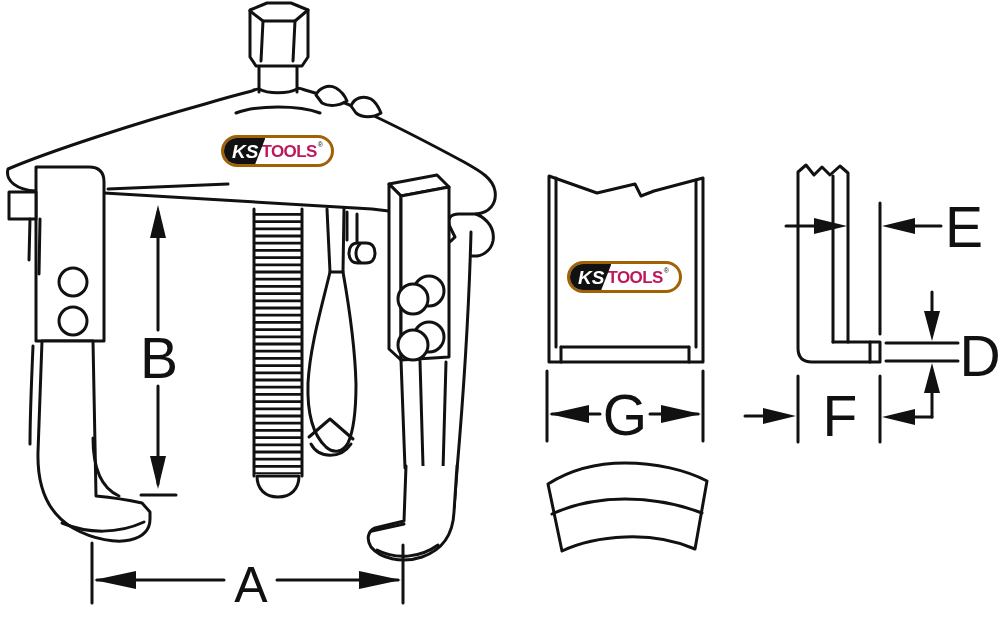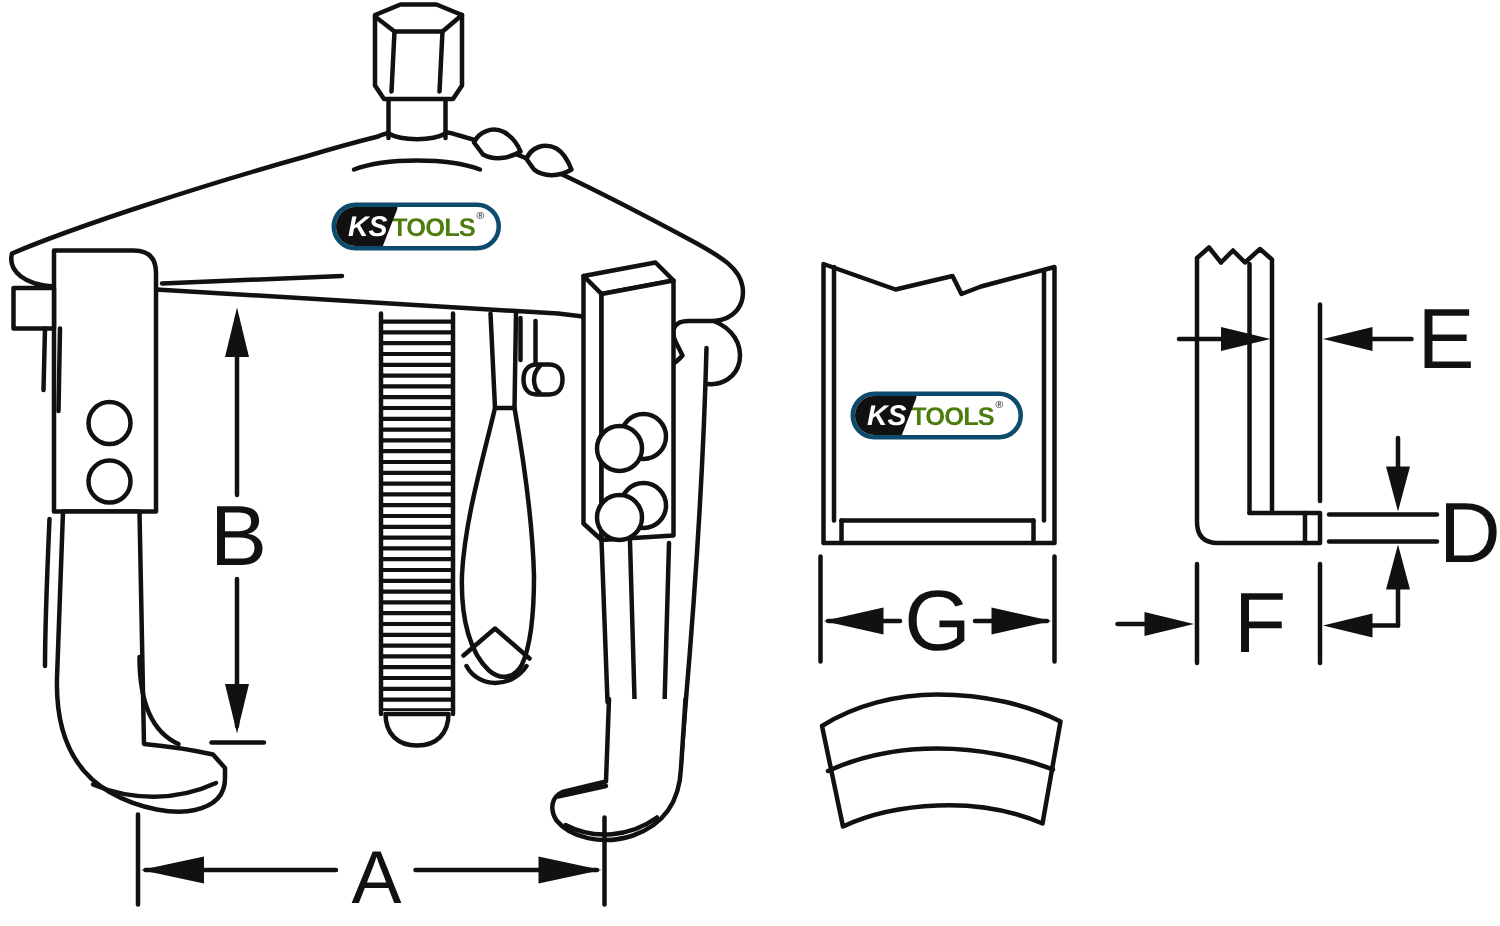--- a/index.html
+++ b/index.html
@@ -4,26 +4,26 @@
 <style>
   html,body{margin:0;padding:0;background:#fff;}
   .canvas{position:relative;width:1000px;height:617px;background:#fff;overflow:hidden;
           font-family:"Liberation Sans",sans-serif;}
   .art{position:absolute;left:0;top:0;width:1000px;height:617px;}
   .art path,.art line,.art circle{vector-effect:non-scaling-stroke;}
   .dim-label{position:absolute;transform:translate(-50%,-50%);
              font:400 57px/1 "Liberation Sans",sans-serif;color:#111;user-select:none;}
   .dim-label.size-a{font-size:50px;}
   .kslogo{position:absolute;display:flex;align-items:stretch;box-sizing:border-box;
-          border:3px solid #0c4a6e;border-radius:17px;overflow:hidden;background:#fff;}
+          border:3px solid #a16207;border-radius:17px;overflow:hidden;background:#fff;}
   .kslogo .ks{background:#111;color:#fff;display:flex;align-items:center;
               font:italic 700 19px/1 "Liberation Sans",sans-serif;
               padding:0 7px 0 9px;margin-left:-1px;
               clip-path:polygon(0 0,100% 0,76% 100%,0 100%);}
-  .kslogo .tools{color:#4d7c0f;display:flex;align-items:center;
+  .kslogo .tools{color:#be185d;display:flex;align-items:center;
                  font:700 17px/1 "Liberation Sans",sans-serif;letter-spacing:-0.6px;
                  padding:0 1px 0 0;margin-left:-4px;}
   .kslogo .reg{font:400 7px/1 "Liberation Sans",sans-serif;color:#111;
                align-self:flex-start;margin:3px 2px 0 0;}
   .logo-main{left:221px;top:135px;width:113px;height:32px;}
   .logo-jaw{left:567px;top:261px;width:115px;height:32px;}
 </style>
 </head>
 <body>
 

